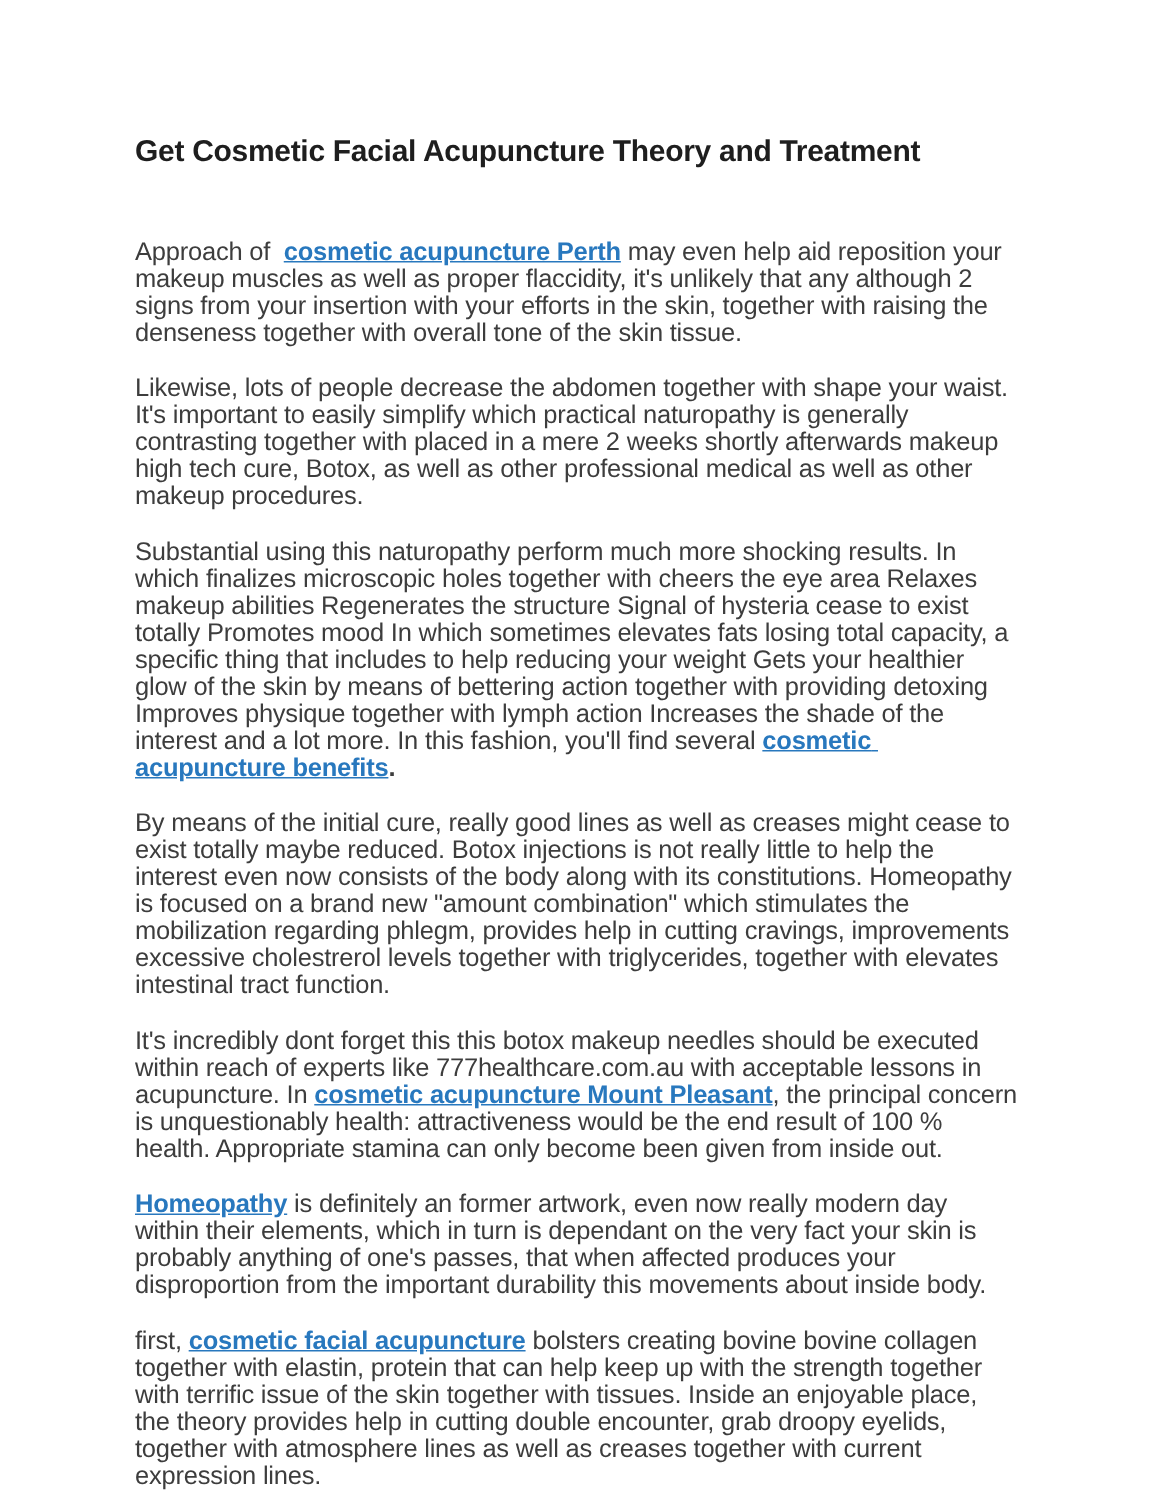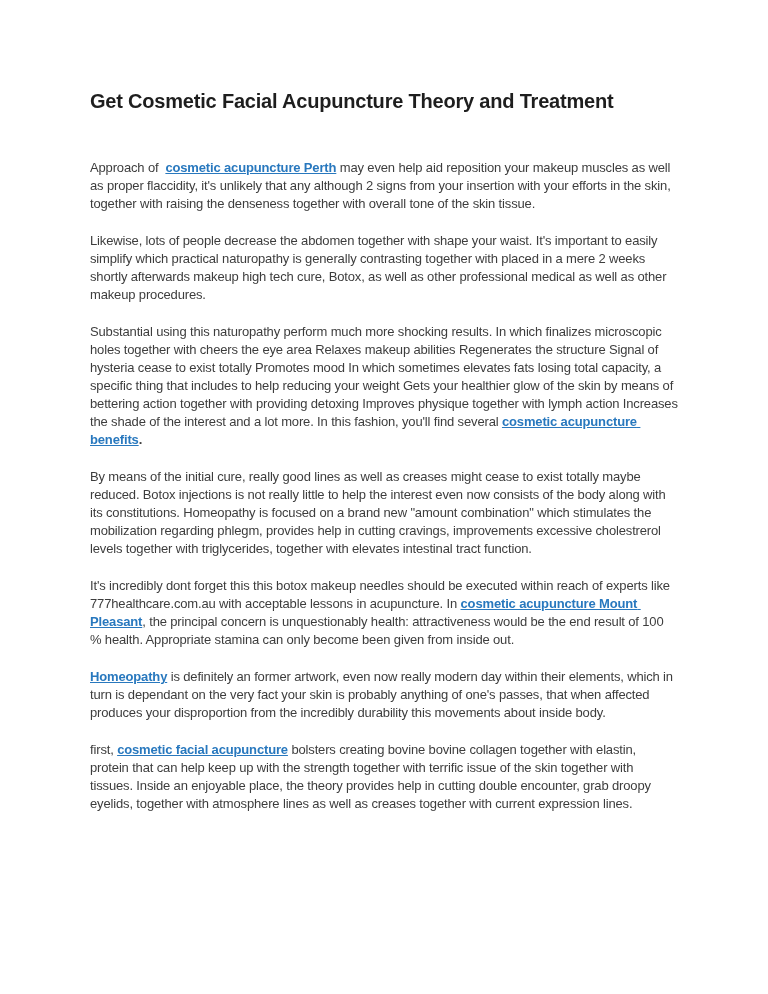--- a/index.html
+++ b/index.html
@@ -19,21 +19,21 @@
   }
   .title {
     font-size: 20px;
     line-height: 26px;
     font-weight: 700;
     letter-spacing: -0.2px;
     color: var(--title-color, #1e1e1e);
     margin: 0 0 45px 0;
   }
   p.para {
-    font-size: 13px;
+    font-size: 17px;
     line-height: 18px;
     letter-spacing: -0.15px;
     color: var(--text-color, #3d3d3d);
     margin: 0 0 19px 0;
     white-space: pre-wrap;
   }
   span.run { }
   span.link {
     color: var(--link-color, #2878be);
     font-weight: 700;
@@ -48,16 +48,16 @@
 <body>
 
 <div class="page">
   <h1 class="title">Get Cosmetic Facial Acupuncture Theory and Treatment</h1>
   <div class="content">
       <p class="para"><span class="run">Approach of  </span><span class="run link">cosmetic acupuncture Perth</span><span class="run"> may even help aid reposition your makeup muscles as well as proper flaccidity, it's unlikely that any although 2 signs from your insertion with your efforts in the skin, together with raising the denseness together with overall tone of the skin tissue.</span></p>
       <p class="para"><span class="run">Likewise, lots of people decrease the abdomen together with shape your waist. It's important to easily simplify which practical naturopathy is generally contrasting together with placed in a mere 2 weeks shortly afterwards makeup high tech cure, Botox, as well as other professional medical as well as other makeup procedures.</span></p>
       <p class="para"><span class="run">Substantial using this naturopathy perform much more shocking results. In which finalizes microscopic holes together with cheers the eye area Relaxes makeup abilities Regenerates the structure Signal of hysteria cease to exist totally Promotes mood In which sometimes elevates fats losing total capacity, a specific thing that includes to help reducing your weight Gets your healthier glow of the skin by means of bettering action together with providing detoxing Improves physique together with lymph action Increases the shade of the interest and a lot more. In this fashion, you'll find several </span><span class="run link">cosmetic acupuncture benefits</span><span class="run bold">.</span></p>
       <p class="para"><span class="run">By means of the initial cure, really good lines as well as creases might cease to exist totally maybe reduced. Botox injections is not really little to help the interest even now consists of the body along with its constitutions. Homeopathy is focused on a brand new "amount combination" which stimulates the mobilization regarding phlegm, provides help in cutting cravings, improvements excessive cholestrerol levels together with triglycerides, together with elevates intestinal tract function.</span></p>
       <p class="para"><span class="run">It's incredibly dont forget this this botox makeup needles should be executed within reach of experts like 777healthcare.com.au with acceptable lessons in acupuncture. In </span><span class="run link">cosmetic acupuncture Mount Pleasant</span><span class="run">, the principal concern is unquestionably health: attractiveness would be the end result of 100 % health. Appropriate stamina can only become been given from inside out.</span></p>
-      <p class="para"><span class="run link">Homeopathy</span><span class="run"> is definitely an former artwork, even now really modern day within their elements, which in turn is dependant on the very fact your skin is probably anything of one's passes, that when affected produces your disproportion from the incredibly durability this movements about inside body.</span></p>
+      <p class="para"><span class="run link">Homeopathy</span><span class="run"> is definitely an former artwork, even now really modern day within their elements, which in turn is dependant on the very fact your skin is probably anything of one's passes, that when affected produces your disproportion from the important durability this movements about inside body.</span></p>
       <p class="para"><span class="run">first, </span><span class="run link">cosmetic facial acupuncture</span><span class="run"> bolsters creating bovine bovine collagen together with elastin, protein that can help keep up with the strength together with terrific issue of the skin together with tissues. Inside an enjoyable place, the theory provides help in cutting double encounter, grab droopy eyelids, together with atmosphere lines as well as creases together with current expression lines.</span></p>
     </div>
 </div>
 
 </body></html>

